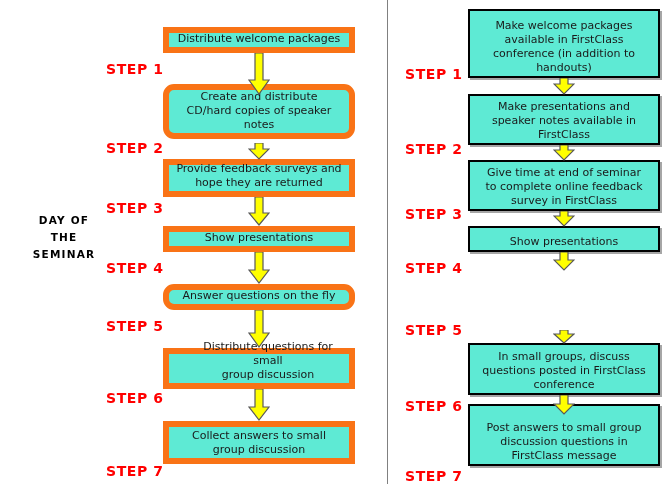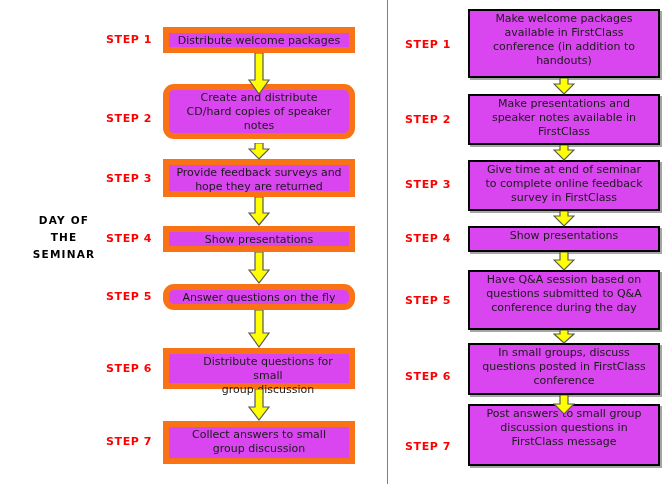--- a/index.html
+++ b/index.html
@@ -46,32 +46,33 @@
     letter-spacing: 1.2px;
     line-height: 17px;
   }
 
   
   .step-label {
     position: absolute;
     color: #FF0000;
     font-family: "DejaVu Sans", sans-serif;
     font-weight: bold;
-    font-size: 11px;
+    font-size: 14px;
     letter-spacing: 0.6px;
     white-space: nowrap;
+    margin-top: 28px;
   }
 
   
   .pbox {
     position: absolute;
     box-sizing: border-box;
-    background: #d946ef;
+    background: #5eead4;
     display: flex;
-    align-items: flex-start;
+    align-items: flex-end;
     justify-content: center;
     text-align: center;
     color: #1a1a1a;
     font-family: "DejaVu Sans", sans-serif;
     font-size: 11px;
     line-height: 14px;
     padding: 1px 4px;
   }
   .pbox.thin {
     border: 6px solid #f97316;
@@ -202,25 +203,20 @@
   <div class="pbox thick" style="left:468px; top:94px;  width:192px; height:51px;">
     <span class="txt">Make presentations and
 speaker notes available in
 FirstClass</span>
   </div>
 
   <div class="pbox thick" style="left:468px; top:226px; width:192px; height:26px;">
     <span class="txt">Show presentations</span>
   </div>
 
-  <div class="pbox thick" style="left:468px; top:270px; width:192px; height:60px;">
-    <span class="txt">Have Q&amp;A session based on
-questions submitted to Q&amp;A
-conference during the day</span>
-  </div>
 
   <div class="pbox thick" style="left:468px; top:343px; width:192px; height:52px;">
     <span class="txt">In small groups, discuss
 questions posted in FirstClass
 conference</span>
   </div>
 
   <div class="pbox thick" style="left:468px; top:404px; width:192px; height:62px;">
     <span class="txt">Post answers to small group
 discussion questions in

